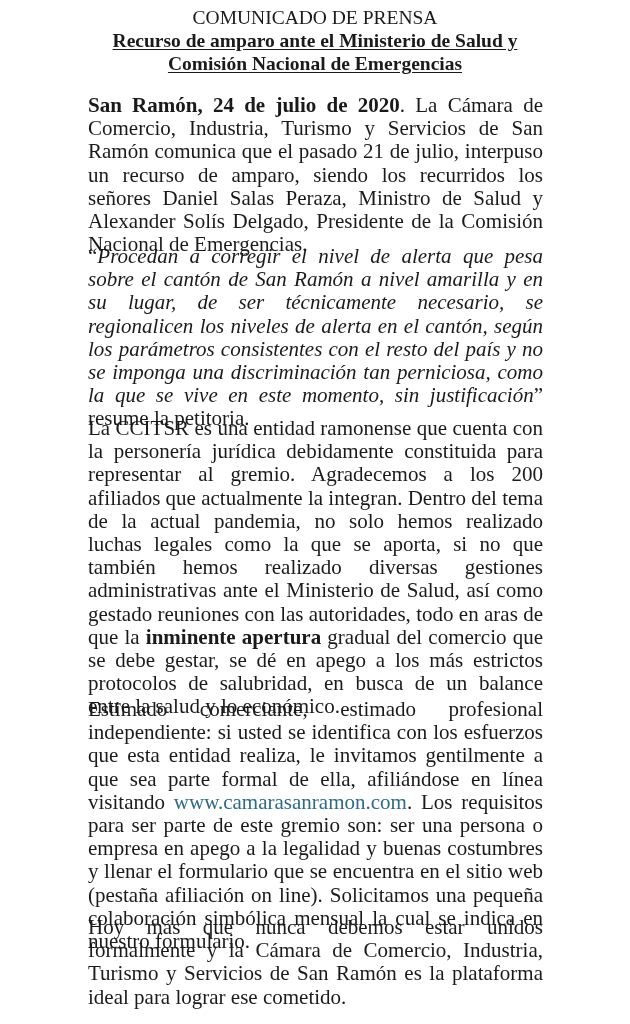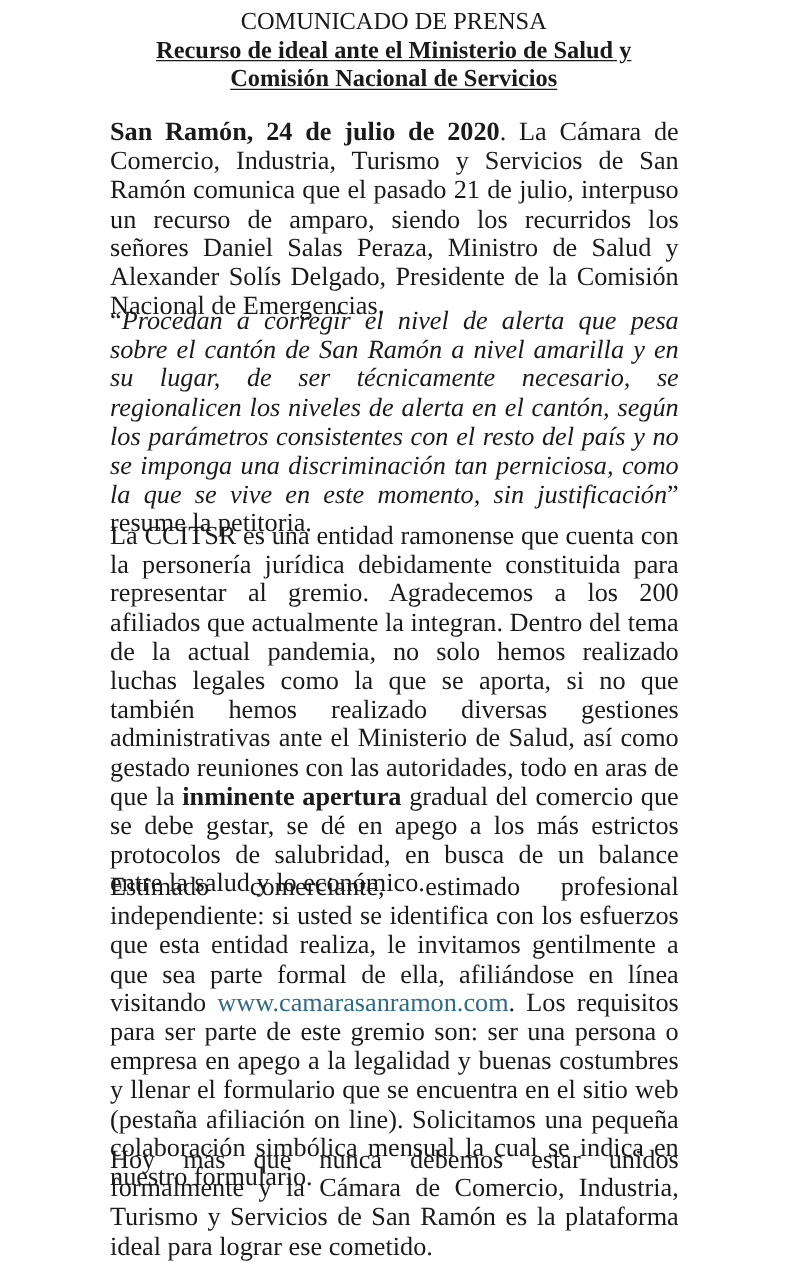--- a/index.html
+++ b/index.html
@@ -51,22 +51,22 @@
     text-underline-offset: 2px;
   }
 </style>
 </head>
 <body>
 
 <div class="page">
 
   <div class="header">
     <span class="kicker">COMUNICADO DE PRENSA</span>
-    <span class="title-line">Recurso de ideal ante el Ministerio de Salud y</span><br>
-    <span class="title-line">Comisión Nacional de Servicios</span>
+    <span class="title-line">Recurso de amparo ante el Ministerio de Salud y</span><br>
+    <span class="title-line">Comisión Nacional de Emergencias</span>
   </div>
 
   <p class="p-abs" style="top:94px;"><span class="bold">San Ramón, 24 de julio de 2020</span><span>. La Cámara de Comercio, Industria, Turismo y Servicios de San Ramón comunica que el pasado 21 de julio, interpuso un recurso de amparo, siendo los recurridos los señores Daniel Salas Peraza, Ministro de Salud y Alexander Solís Delgado, Presidente de la Comisión Nacional de Emergencias.</span></p>
 
   <p class="p-abs" style="top:245px;"><span>“</span><span class="italic">Procedan a corregir el nivel de alerta que pesa sobre el cantón de San Ramón a nivel amarilla y en su lugar, de ser técnicamente necesario, se regionalicen los niveles de alerta en el cantón, según los parámetros consistentes con el resto del país y no se imponga una discriminación tan perniciosa, como la que se vive en este momento, sin justificación</span><span>”</span><span> resume la petitoria.</span></p>
 
   <p class="p-abs" style="top:417px;"><span>La CCITSR es una entidad ramonense que cuenta con la personería jurídica debidamente constituida para representar al gremio. Agradecemos a los 200 afiliados que actualmente la integran. Dentro del tema de la actual pandemia, no solo hemos realizado luchas legales como la que se aporta, si no que también hemos realizado diversas gestiones administrativas ante el Ministerio de Salud, así como gestado reuniones con las autoridades, todo en aras de que la </span><span class="bold">inminente apertura</span><span> gradual del comercio que se debe gestar, se dé en apego a los más estrictos protocolos de salubridad, en busca de un balance entre la salud y lo económico.</span></p>
 
   <p class="p-abs" style="top:698px;"><span>Estimado comerciante, estimado profesional independiente: si usted se identifica con los esfuerzos que esta entidad realiza, le invitamos gentilmente a que sea parte formal de ella, afiliándose en línea visitando </span><a class="link">www.camarasanramon.com</a><span>. Los requisitos para ser parte de este gremio son: ser una persona o empresa en apego a la legalidad y buenas costumbres y llenar el formulario que se encuentra en el sitio web (pestaña afiliación on line). Solicitamos una pequeña colaboración simbólica mensual la cual se indica en nuestro formulario.</span></p>
 

